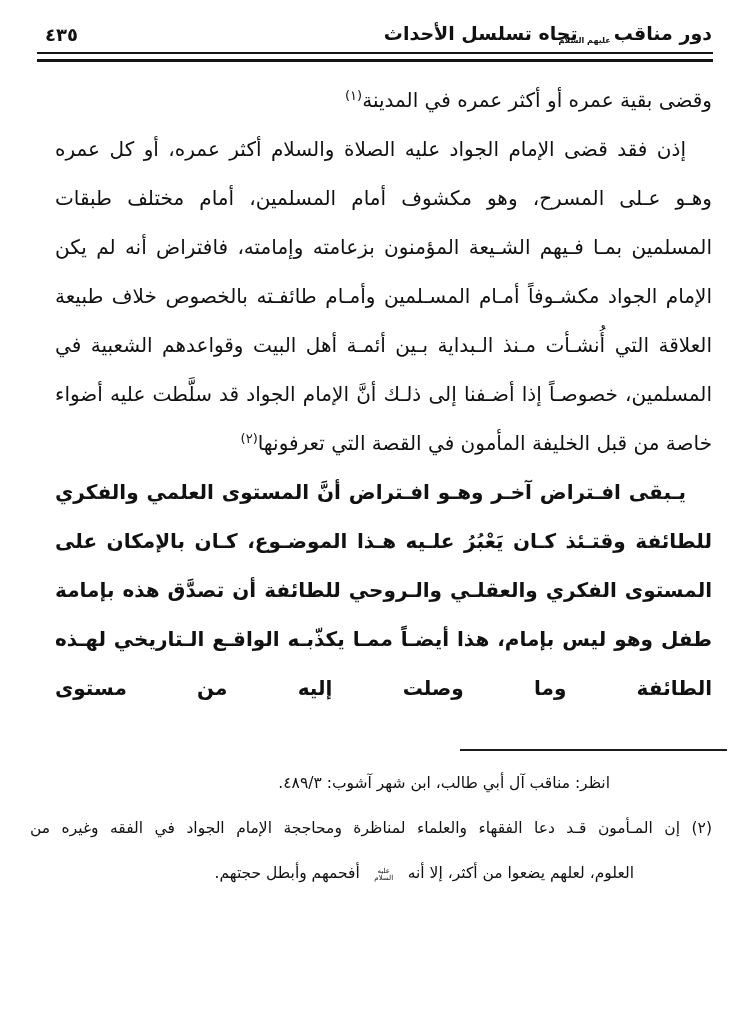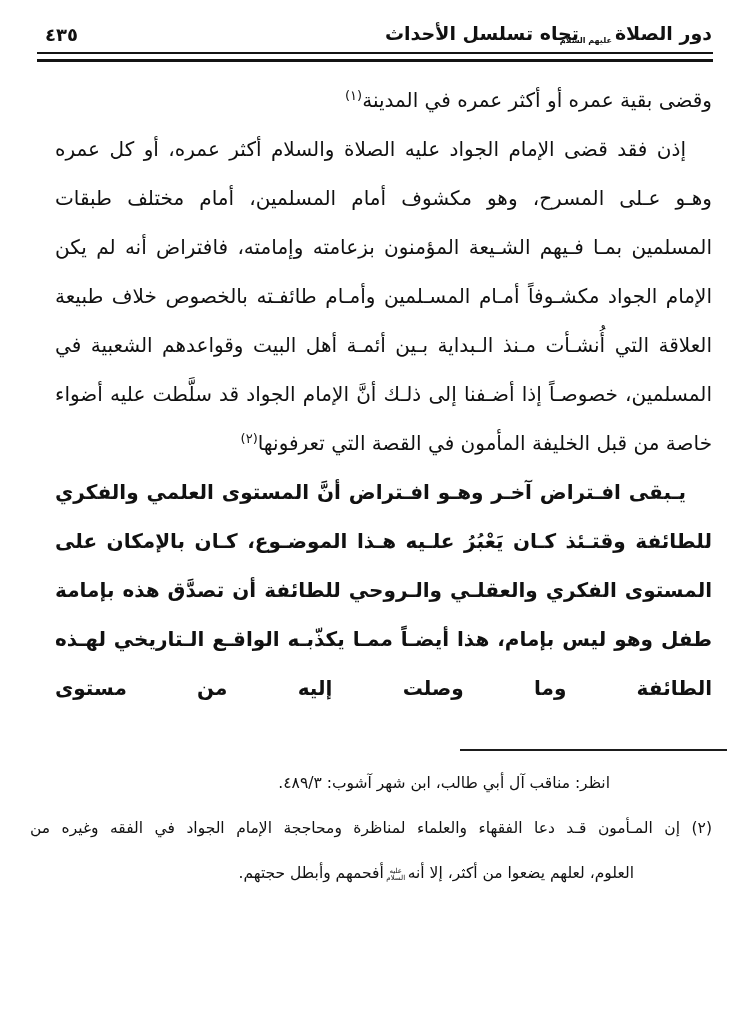--- a/index.html
+++ b/index.html
@@ -81,31 +81,31 @@
   .fn-line.indent-1 { margin-right: 78px; }
   .fn-line.indent-2 { margin-right: 102px; }
   .fn-line.full-justify { text-align: justify; text-align-last: justify; }
   .honorific-small {
     display: inline-block;
     width: 24px;
     font-size: 7px;
     line-height: 7px;
     text-align: center;
     vertical-align: -2px;
-    margin: 0 0;
+    margin: 0 12px;
   }
 </style>
 </head>
 <body>
 
 <div class="page">
 
   <div class="header">
     <div class="header-title">
-      <span>دور الصلاة</span><span class="honorific">عليهم السلام</span><span>تجاه تسلسل الأحداث</span>
+      <span>دور مناقب</span><span class="honorific">عليهم السلام</span><span>تجاه تسلسل الأحداث</span>
     </div>
     <div class="page-number">٤٣٥</div>
   </div>
 
   <div class="double-rule"></div>
 
   <div class="body-text">
     <p class="para"><span>وقضى بقية عمره أو أكثر عمره في المدينة</span><sup class="fn-ref">(١)</sup></p>
     <p class="para indent"><span>إذن فقد قضى الإمام الجواد عليه الصلاة والسلام أكثر عمره، أو كل عمره وهـو عـلى المسرح، وهو مكشوف أمام المسلمين، أمام مختلف طبقات المسلمين بمـا فـيهم الشـيعة المؤمنون بزعامته وإمامته، فافتراض أنه لم يكن الإمام الجواد مكشـوفاً أمـام المسـلمين وأمـام طائفـته بالخصوص خلاف طبيعة العلاقة التي أُنشـأت مـنذ الـبداية بـين أئمـة أهل البيت وقواعدهم الشعبية في المسلمين، خصوصـاً إذا أضـفنا إلى ذلـك أنَّ الإمام الجواد قد سلَّطت عليه أضواء خاصة من قبل الخليفة المأمون في القصة التي تعرفونها</span><sup class="fn-ref">(٢)</sup></p>
     <p class="para indent justify-last"><span>يـبقى افـتراض آخـر وهـو افـتراض أنَّ المستوى العلمي والفكري للطائفة وقتـئذ كـان يَعْبُرُ علـيه هـذا الموضـوع، كـان بالإمكان على المستوى الفكري والعقلـي والـروحي للطائفة أن تصدَّق هذه بإمامة طفل وهو ليس بإمام، هذا أيضـاً ممـا يكذّبـه الواقـع الـتاريخي لهـذه الطائفة وما وصلت إليه من مستوى</span></p>

